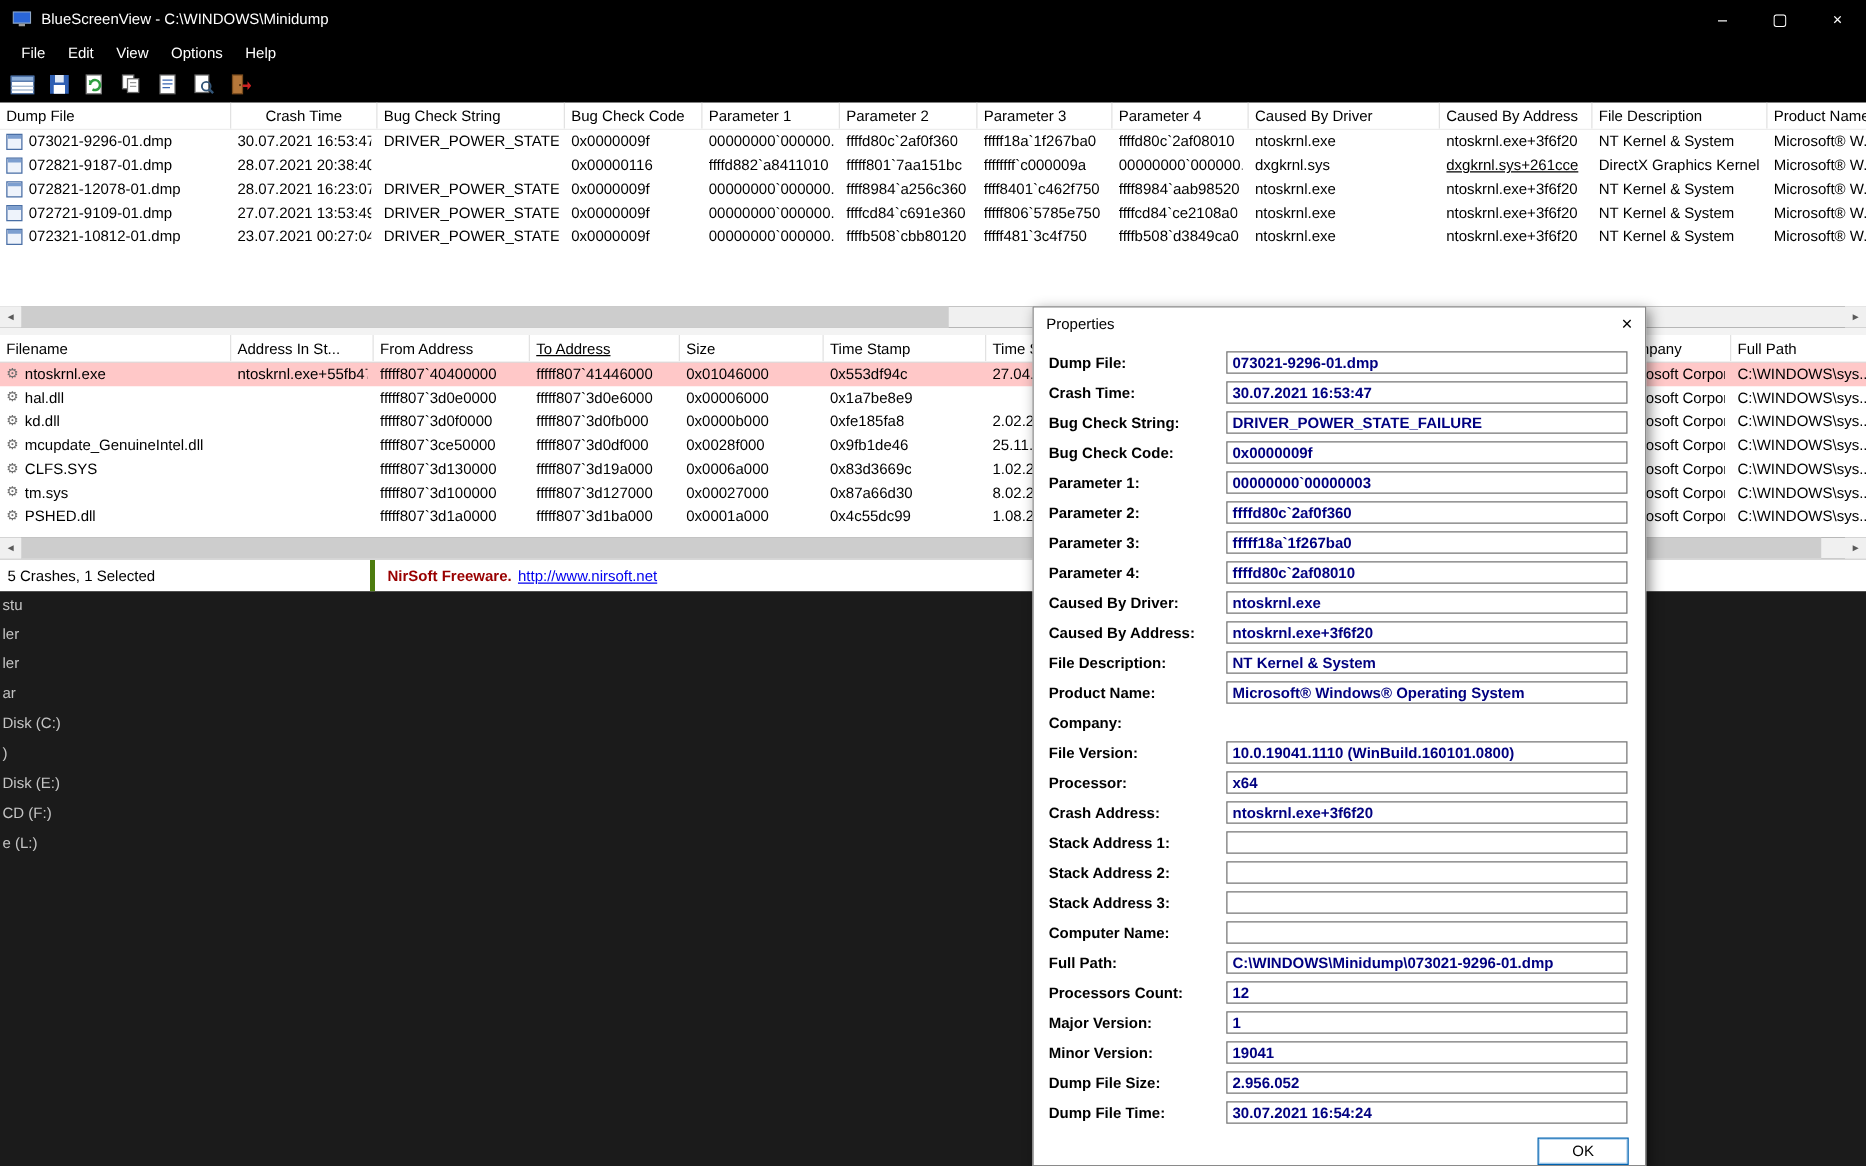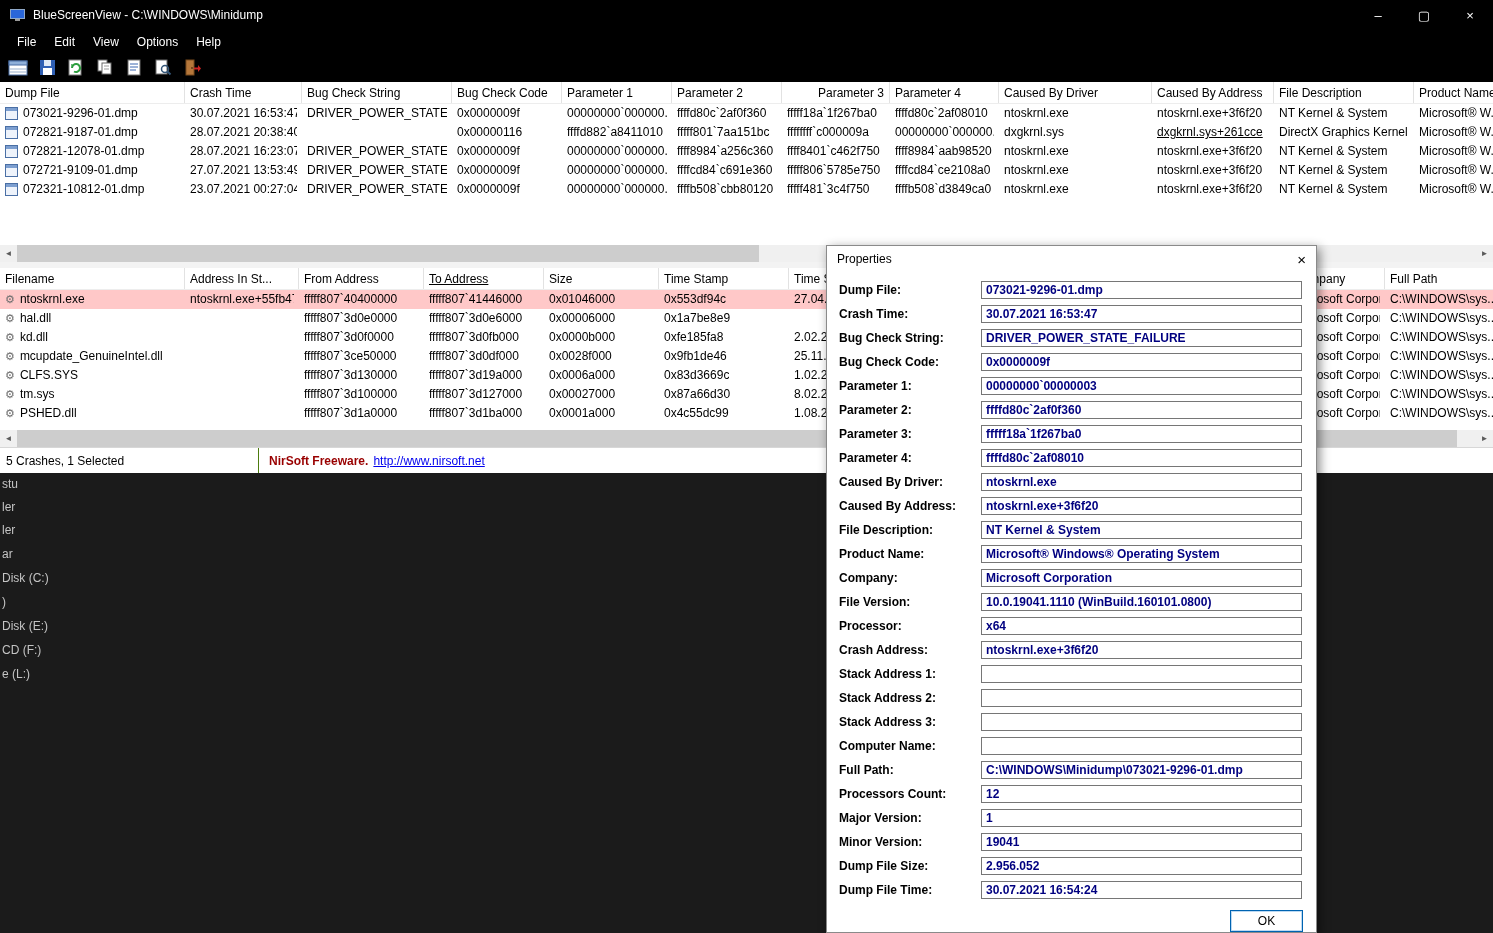--- a/index.html
+++ b/index.html
@@ -30,21 +30,21 @@
   .td span{overflow:hidden;white-space:nowrap;}
   .dump-ic{display:inline-block;flex:none;width:11px;height:11px;margin-right:5px;background:#eef3fb;border:1px solid #4a6fa5;box-shadow:inset 0 3px 0 #7d9fd0;}
   .gear-ic{display:inline-block;flex:none;margin-right:5px;color:#6e6e6e;font-size:11px;line-height:11px;}
   
   .hscroll{position:absolute;left:0;width:1493px;height:17px;background:#f0f0f0;display:flex;}
   .scroll-arrow{width:17px;height:17px;display:flex;align-items:center;justify-content:center;color:#5a5a5a;font-size:8px;background:#f0f0f0;}
   .scroll-thumb{height:17px;background:#cdcdcd;}
   .scroll-fill{flex:1;}
   #splitter{position:absolute;left:0;top:262px;width:100%;height:6px;background:#f3f3f3;}
   #status-bar{position:absolute;left:0;top:447px;width:100%;height:26px;background:#ffffff;border-top:1px solid #d7d7d7;display:flex;align-items:center;box-sizing:border-box;font-size:12px;}
-  #status-count{width:259px;padding-left:6px;border-right:1px solid #4d7c0f;height:100%;display:flex;align-items:center;box-sizing:border-box;}
+  #status-count{width:300px;padding-left:6px;border-right:4px solid #4d7c0f;height:100%;display:flex;align-items:center;box-sizing:border-box;}
   #status-mid{padding-left:10px;display:flex;align-items:center;gap:5px;height:100%;}
   #freeware-label{color:#990000;font-weight:bold;}
   #nirsoft-link{color:#0000ee;text-decoration:underline;}
   
   #properties-dialog{position:absolute;left:826px;top:245px;width:491px;height:688px;background:#ffffff;border:1px solid #8a8a8a;box-shadow:3px 3px 10px rgba(0,0,0,.45);box-sizing:border-box;z-index:10;}
   #dialog-titlebar{height:26px;display:flex;align-items:center;padding:0 10px;font-size:12px;color:#000;}
   #dialog-title{flex:1;}
   #dialog-close{width:18px;text-align:right;font-size:15px;color:#000;cursor:default;}
   #dialog-fields{padding:6px 14px 0 12px;}
   .field-row{display:flex;align-items:center;height:24px;}
@@ -144,26 +144,26 @@
         <svg width="18" height="17">
           <rect x="3" y="1" width="8" height="15" fill="#b5773a" stroke="#7a4c1e"></rect>
           <circle cx="9" cy="9" r="0.9" fill="#5a3414"></circle>
           <path d="M11 8.5 h4 v-2.5 l3 3.5 -3 3.5 v-2.5 h-4 z" fill="#cc2222"></path>
         </svg>
       </div>
     </div>
 
   <div class="thead" id="upper-head" style="top:82px">
       <div class="th" style="width: 185px;">Dump File</div>
-      <div class="th" style="width: 117px;">Crash Time</div>
+      <div class="th" style="width: 117px; text-align: center;">Crash Time</div>
       <div class="th" style="width: 150px;">Bug Check String</div>
       <div class="th" style="width: 110px;">Bug Check Code</div>
       <div class="th" style="width: 110px;">Parameter 1</div>
       <div class="th" style="width: 110px;">Parameter 2</div>
-      <div class="th" style="width: 108px; text-align: right;">Parameter 3</div>
+      <div class="th" style="width: 108px;">Parameter 3</div>
       <div class="th" style="width: 109px;">Parameter 4</div>
       <div class="th" style="width: 153px;">Caused By Driver</div>
       <div class="th" style="width: 122px;">Caused By Address</div>
       <div class="th" style="width: 140px;">File Description</div>
       <div class="th" style="width: 130px;">Product Name</div>
     </div>
   <div class="tbody" id="upper-body" style="top:104px;height:141px">
       <div class="tr">
         <div class="td" style="width: 185px;">
           <span class="dump-ic"></span>
@@ -725,21 +725,20 @@
       <div class="field-row">
         <div class="field-label">File Description:</div>
         <div class="field-value">NT Kernel &amp; System</div>
       </div>
       <div class="field-row">
         <div class="field-label">Product Name:</div>
         <div class="field-value">Microsoft® Windows® Operating System</div>
       </div>
       <div class="field-row">
         <div class="field-label">Company:</div>
-        <div class="field-value">Microsoft Corporation</div>
       </div>
       <div class="field-row">
         <div class="field-label">File Version:</div>
         <div class="field-value">10.0.19041.1110 (WinBuild.160101.0800)</div>
       </div>
       <div class="field-row">
         <div class="field-label">Processor:</div>
         <div class="field-value">x64</div>
       </div>
       <div class="field-row">

